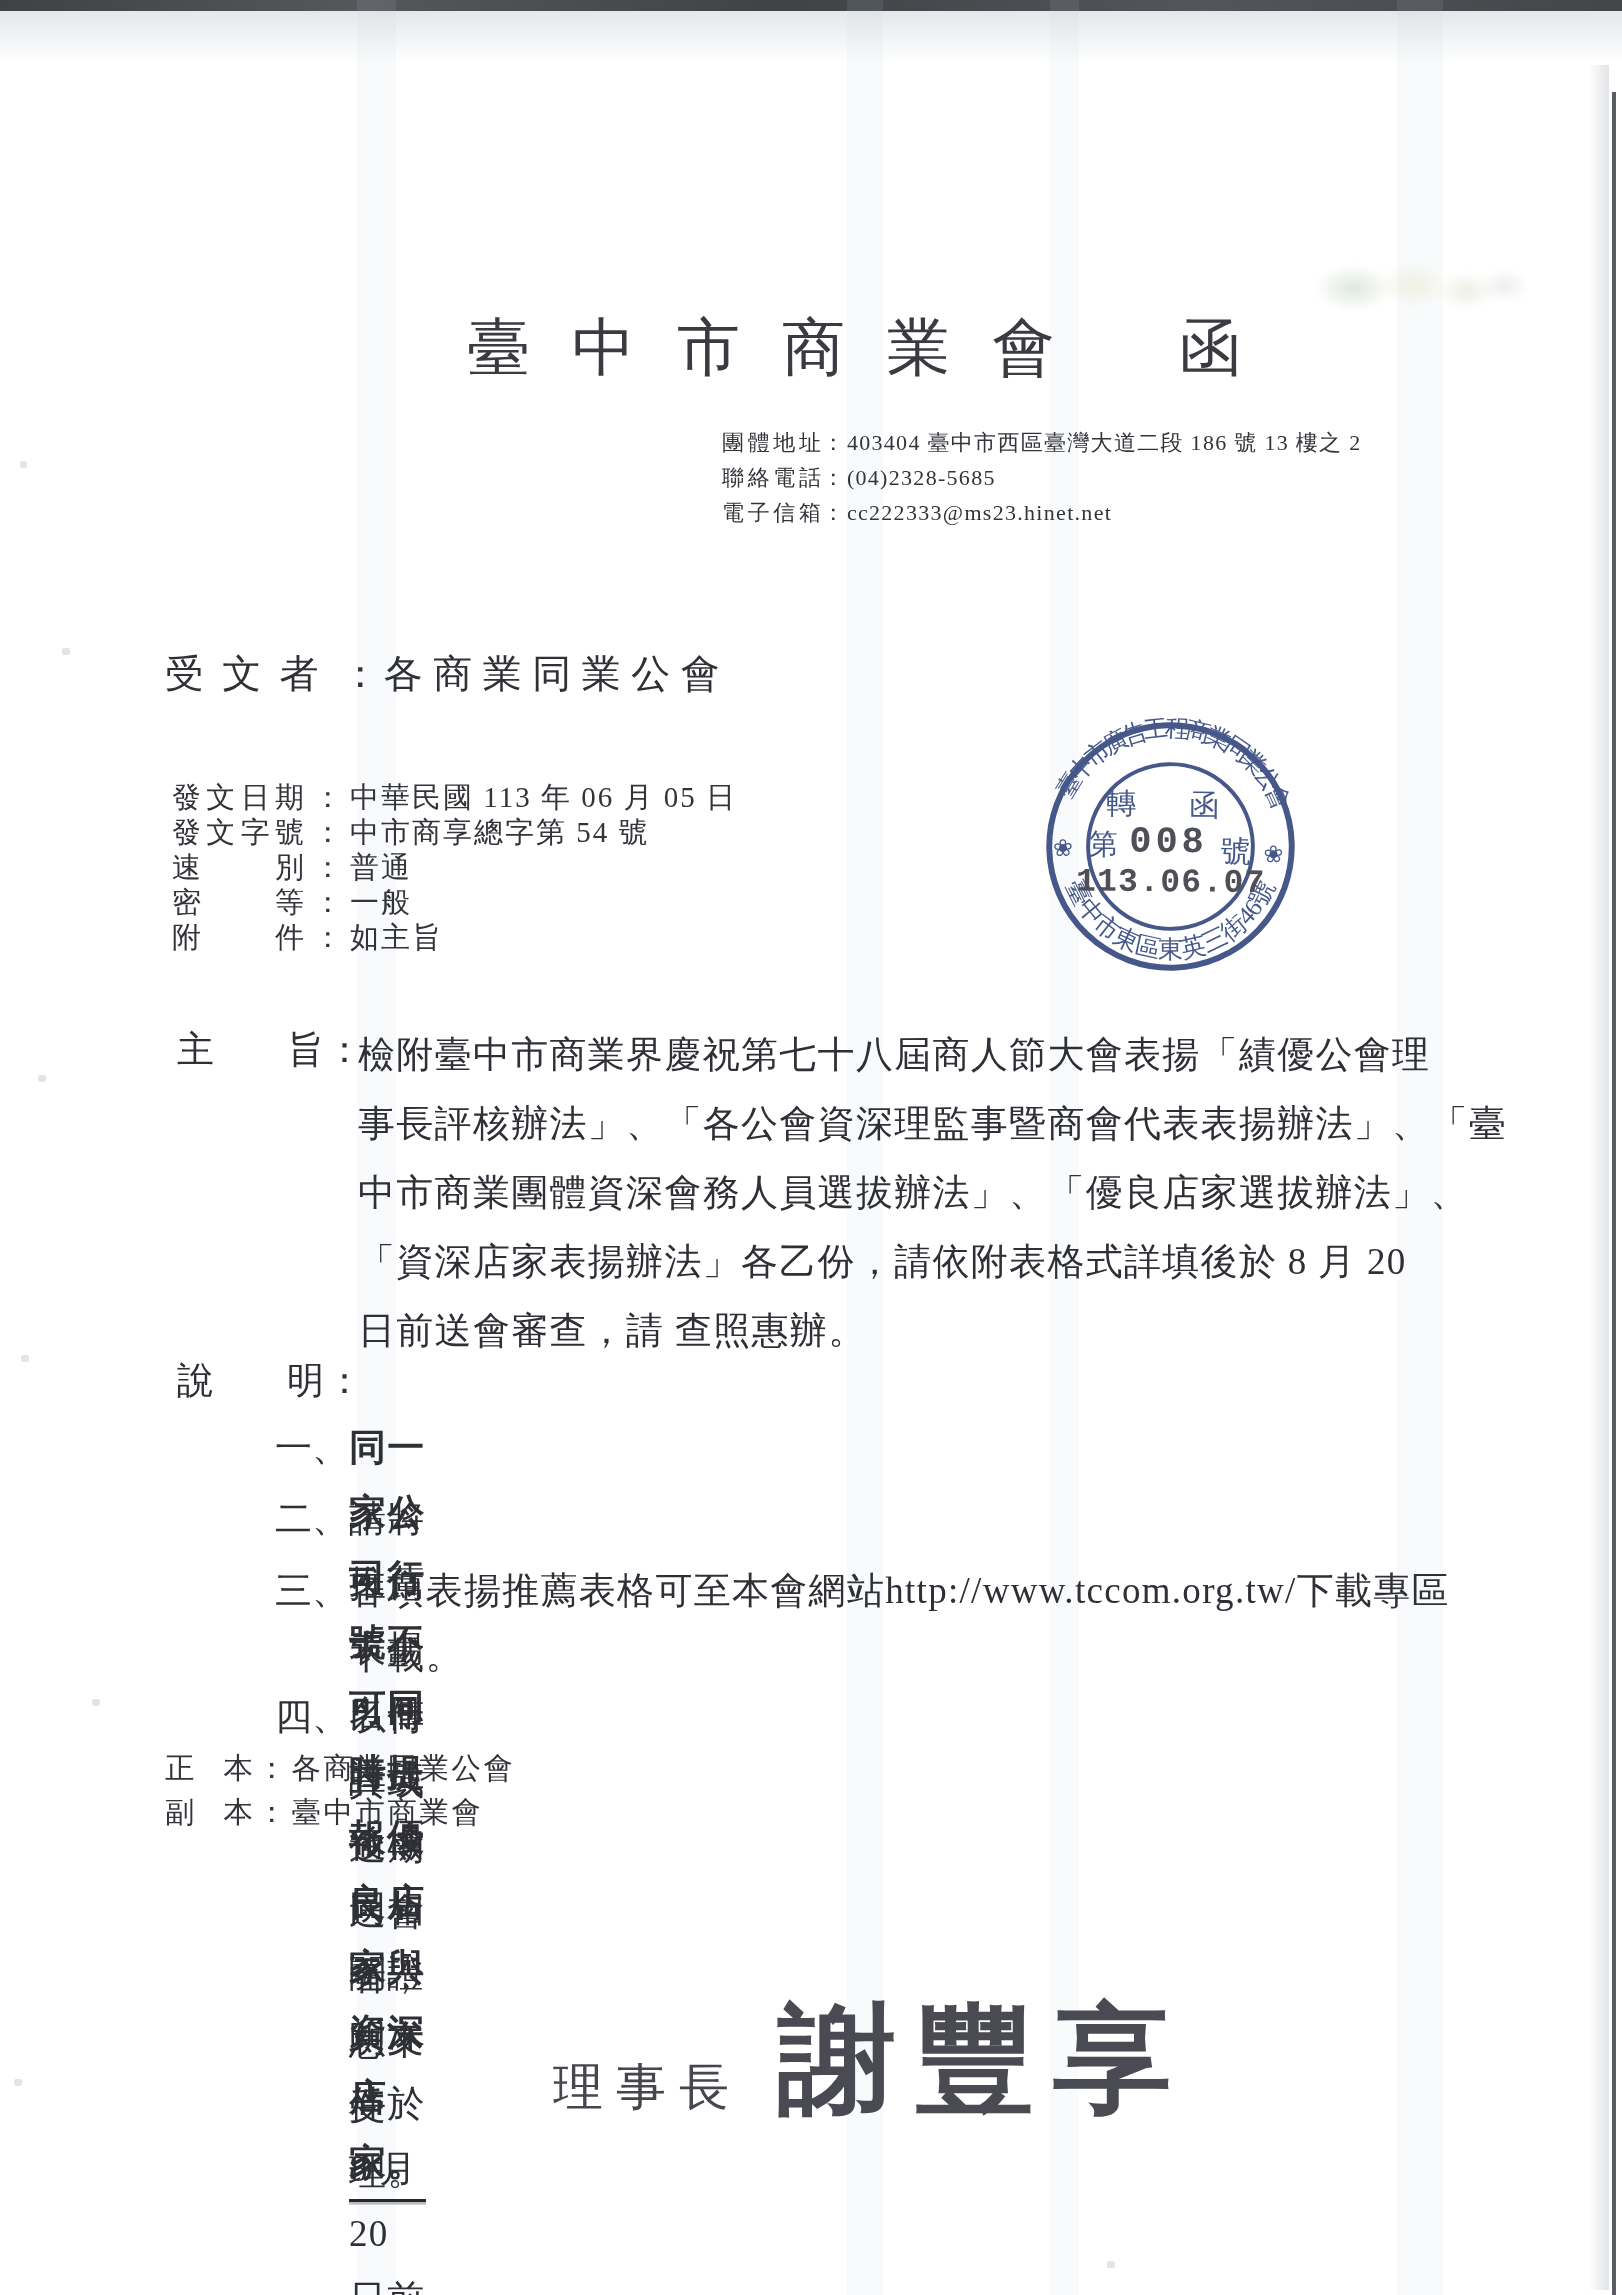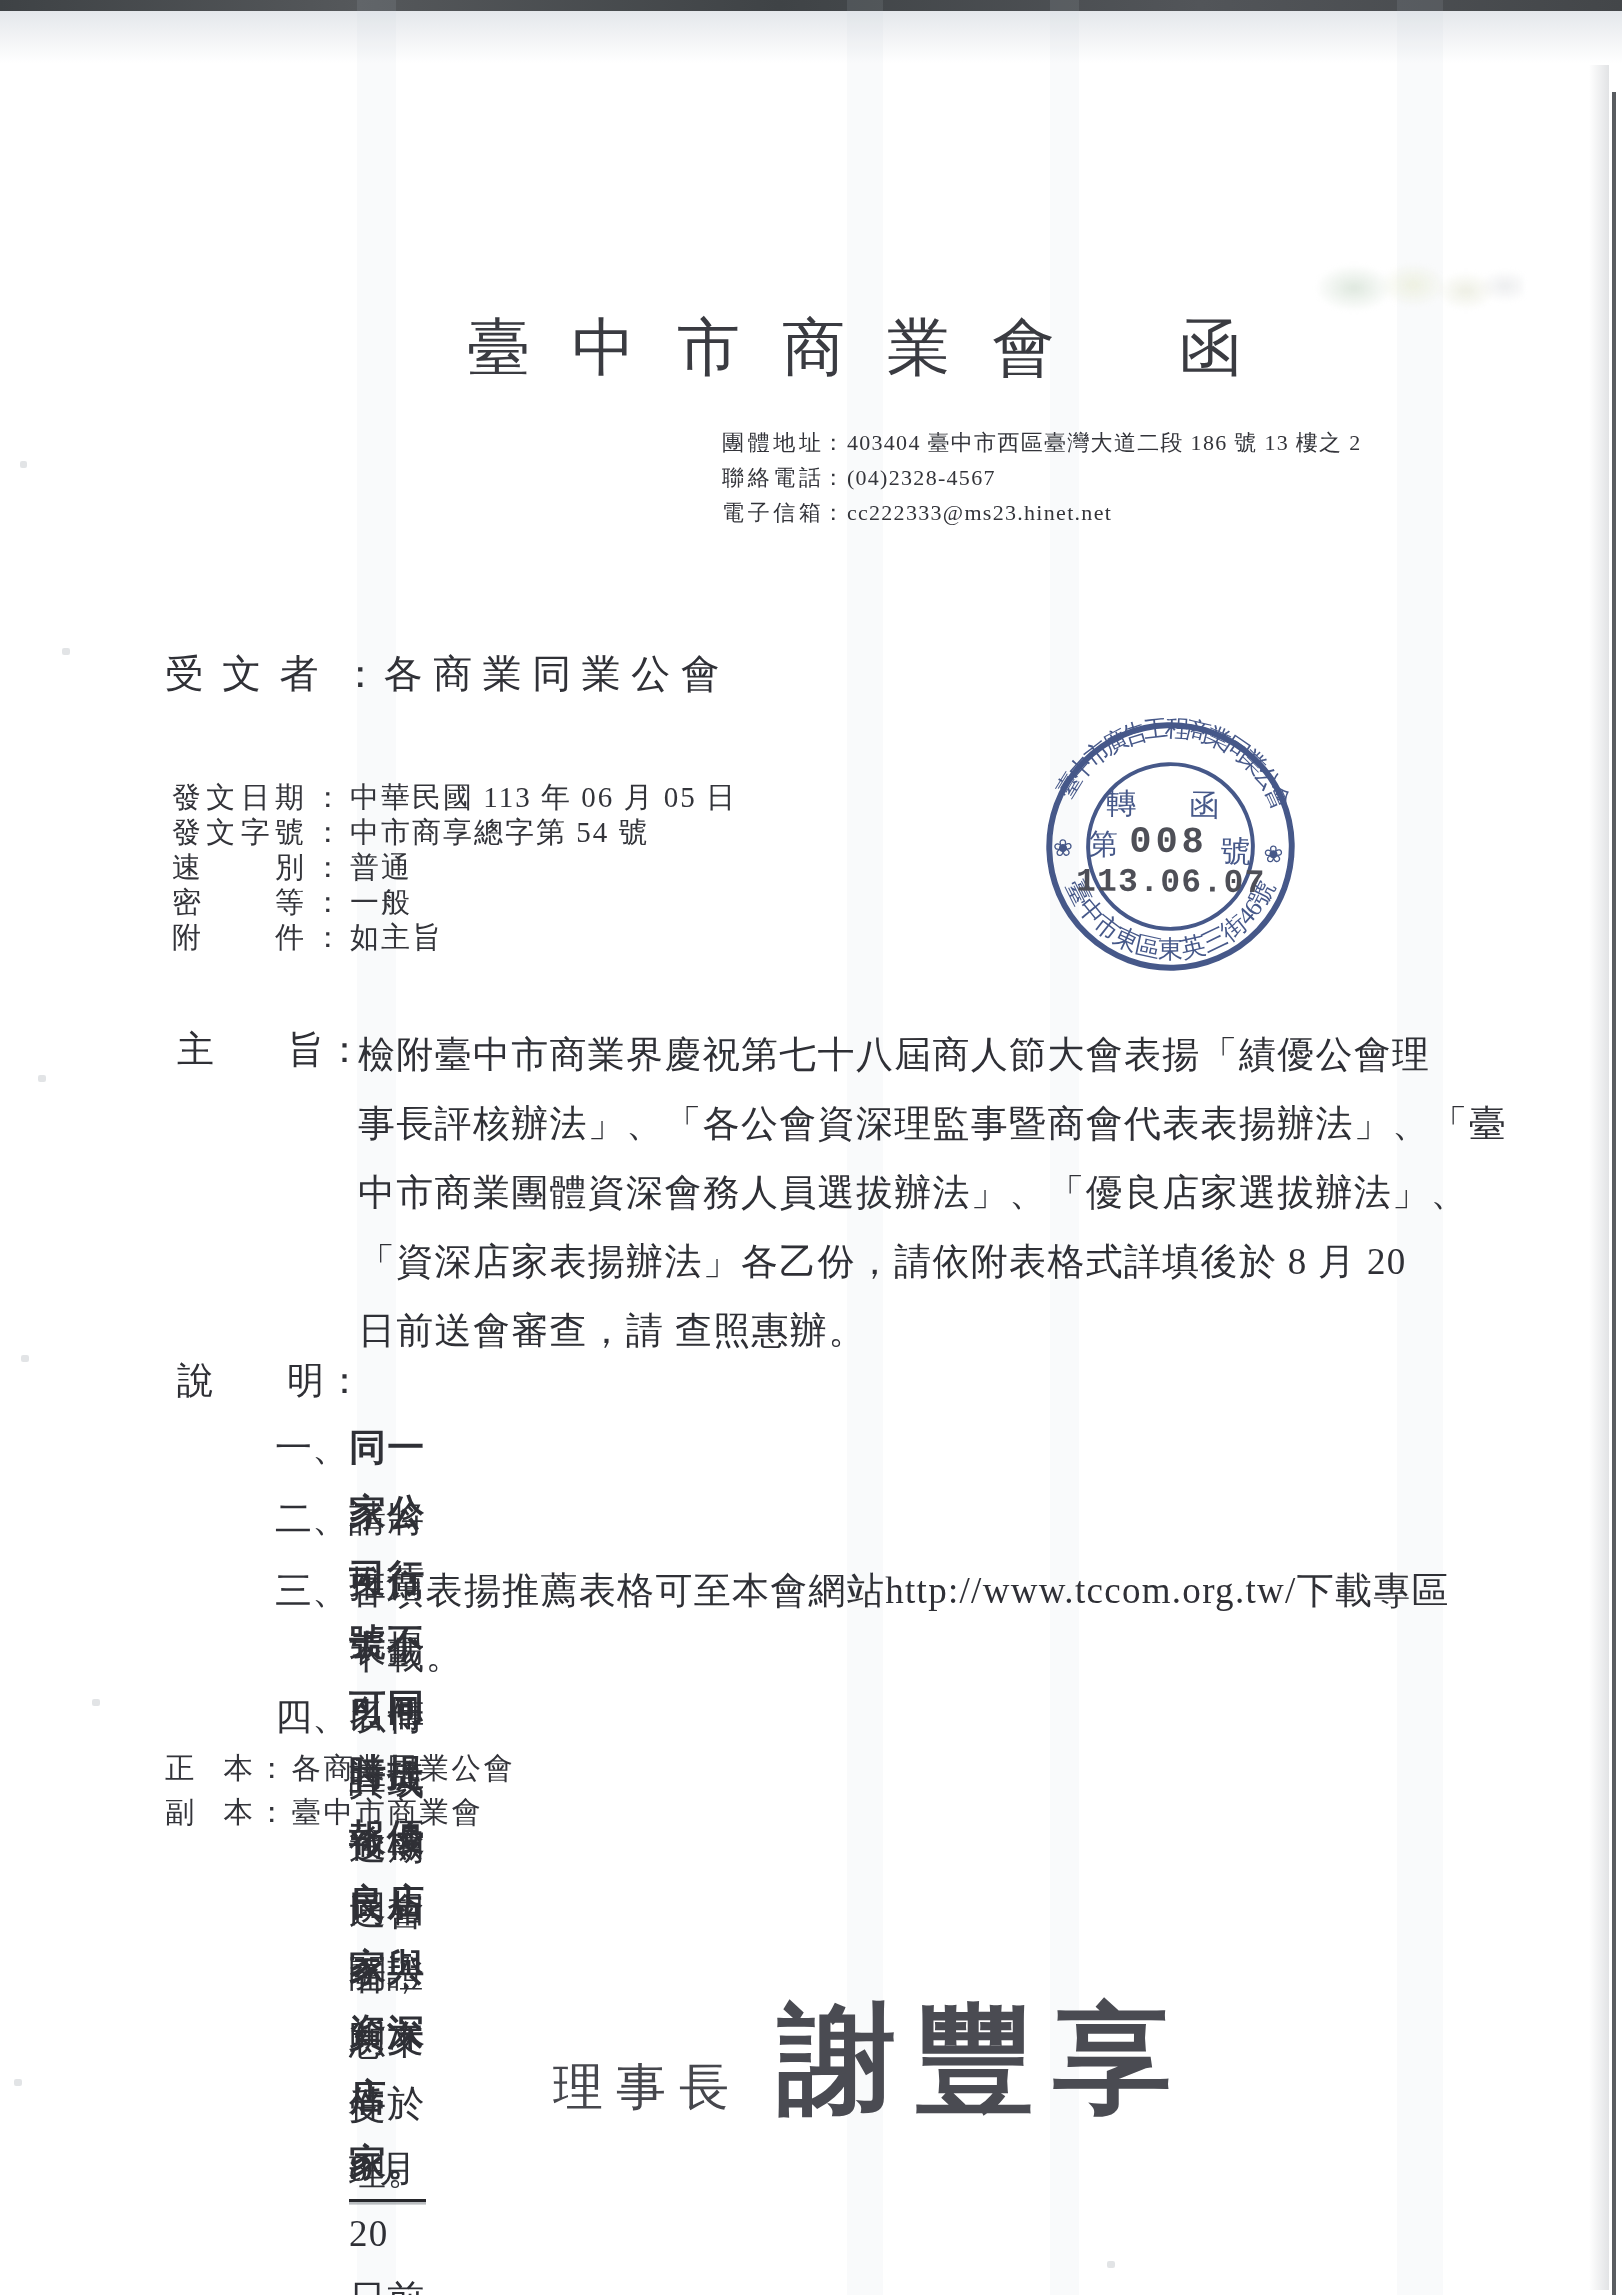--- a/index.html
+++ b/index.html
@@ -91,21 +91,21 @@
 
 <div class="abs title-row">
   <span>臺中市商業會</span><span class="doc-type">函</span>
 </div>
 
 <div class="abs contact">
   <div class="c-row">
     <span class="c-label">團體地址</span><span class="c-colon">：</span><span class="c-value">403404 臺中市西區臺灣大道二段 186 號 13 樓之 2</span>
   </div>
   <div class="c-row">
-    <span class="c-label">聯絡電話</span><span class="c-colon">：</span><span class="c-value">(04)2328-4567</span>
+    <span class="c-label">聯絡電話</span><span class="c-colon">：</span><span class="c-value">(04)2328-5685</span>
   </div>
   <div class="c-row">
     <span class="c-label">電子信箱</span><span class="c-colon">：</span><span class="c-value">cc222333@ms23.hinet.net</span>
   </div>
 </div>
 
 <div class="abs recipient">
   <span class="r-label">受文者</span><span class="r-colon">：</span><span class="r-value">各商業同業公會</span>
 </div>
 

